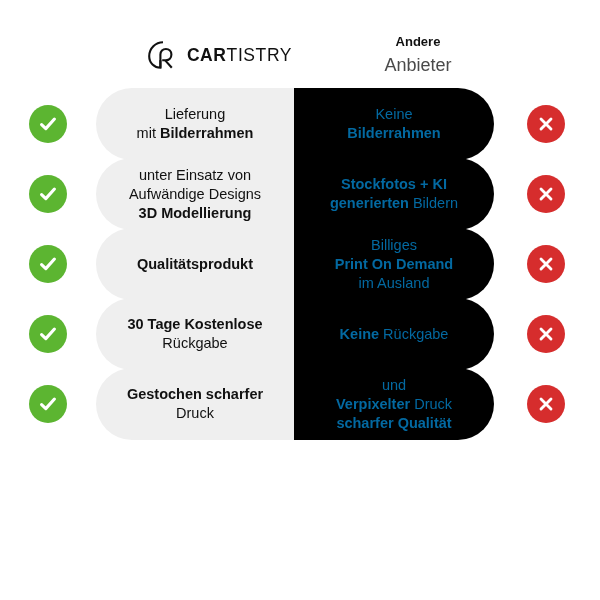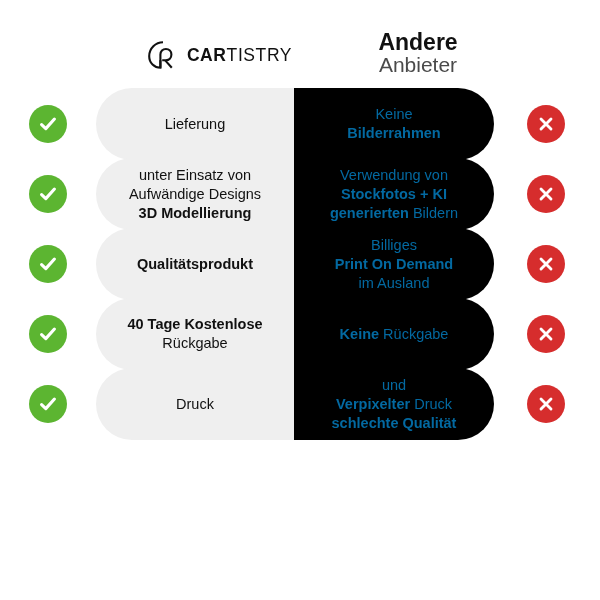--- a/index.html
+++ b/index.html
@@ -68,27 +68,27 @@
     white-space: nowrap;
   }
   .brand-text b {
     font-weight: 700;
   }
   .brand-text span.light {
     font-weight: 400;
   }
 
   .other-title {
-    font-size: 23px;
+    font-size: 13px;
     font-weight: 700;
     color: #111111;
     line-height: 22px;
   }
   .other-sub {
-    font-size: 21px;
+    font-size: 18px;
     font-weight: 400;
     color: #4a4a4a;
     line-height: 24px;
   }
 
   
   .rows {
     margin-top: 12px;
     display: flex;
     flex-direction: column;
@@ -198,20 +198,21 @@
         <div class="mark-cell">
           <div class="badge ok">
             <svg viewBox="0 0 24 24" width="22" height="22" aria-hidden="true">
               <path d="M5 12.6 L9.6 17 L19 6.6" fill="none" stroke="#ffffff" stroke-width="3.4" stroke-linecap="round" stroke-linejoin="round"></path>
             </svg>
           </div>
         </div>
         <div class="pill left">
           <div class="txt">
             <div>Lieferung</div>
+            <div>mit <b>Bilderrahmen</b></div>
           </div>
         </div>
         <div class="pill right">
           <div class="txt">
             <div>Keine</div>
             <div><b>Bilderrahmen</b></div>
           </div>
         </div>
         <div class="mark-cell right">
           <div class="badge no">
@@ -231,21 +232,20 @@
         </div>
         <div class="pill left">
           <div class="txt">
             <div>unter Einsatz von</div>
             <div>Aufwändige Designs</div>
             <div><b>3D Modellierung</b></div>
           </div>
         </div>
         <div class="pill right">
           <div class="txt">
-            <div>Verwendung von</div>
             <div><b>Stockfotos + KI</b></div>
             <div><b>generierten </b>Bildern</div>
           </div>
         </div>
         <div class="mark-cell right">
           <div class="badge no">
             <svg viewBox="0 0 24 24" width="20" height="20" aria-hidden="true">
               <path d="M6 6 L18 18 M18 6 L6 18" fill="none" stroke="#ffffff" stroke-width="3.4" stroke-linecap="round"></path>
             </svg>
           </div>
@@ -282,21 +282,21 @@
       <div class="row">
         <div class="mark-cell">
           <div class="badge ok">
             <svg viewBox="0 0 24 24" width="22" height="22" aria-hidden="true">
               <path d="M5 12.6 L9.6 17 L19 6.6" fill="none" stroke="#ffffff" stroke-width="3.4" stroke-linecap="round" stroke-linejoin="round"></path>
             </svg>
           </div>
         </div>
         <div class="pill left">
           <div class="txt">
-            <div><b>40 Tage Kostenlose</b></div>
+            <div><b>30 Tage Kostenlose</b></div>
             <div>Rückgabe</div>
           </div>
         </div>
         <div class="pill right">
           <div class="txt">
             <div><b>Keine </b>Rückgabe</div>
           </div>
         </div>
         <div class="mark-cell right">
           <div class="badge no">
@@ -309,28 +309,29 @@
       <div class="row">
         <div class="mark-cell">
           <div class="badge ok">
             <svg viewBox="0 0 24 24" width="22" height="22" aria-hidden="true">
               <path d="M5 12.6 L9.6 17 L19 6.6" fill="none" stroke="#ffffff" stroke-width="3.4" stroke-linecap="round" stroke-linejoin="round"></path>
             </svg>
           </div>
         </div>
         <div class="pill left">
           <div class="txt">
+            <div><b>Gestochen scharfer</b></div>
             <div>Druck</div>
           </div>
         </div>
         <div class="pill right">
           <div class="txt">
             <div>und</div>
             <div><b>Verpixelter </b>Druck</div>
-            <div><b>schlechte Qualität</b></div>
+            <div><b>scharfer Qualität</b></div>
           </div>
         </div>
         <div class="mark-cell right">
           <div class="badge no">
             <svg viewBox="0 0 24 24" width="20" height="20" aria-hidden="true">
               <path d="M6 6 L18 18 M18 6 L6 18" fill="none" stroke="#ffffff" stroke-width="3.4" stroke-linecap="round"></path>
             </svg>
           </div>
         </div>
       </div>

